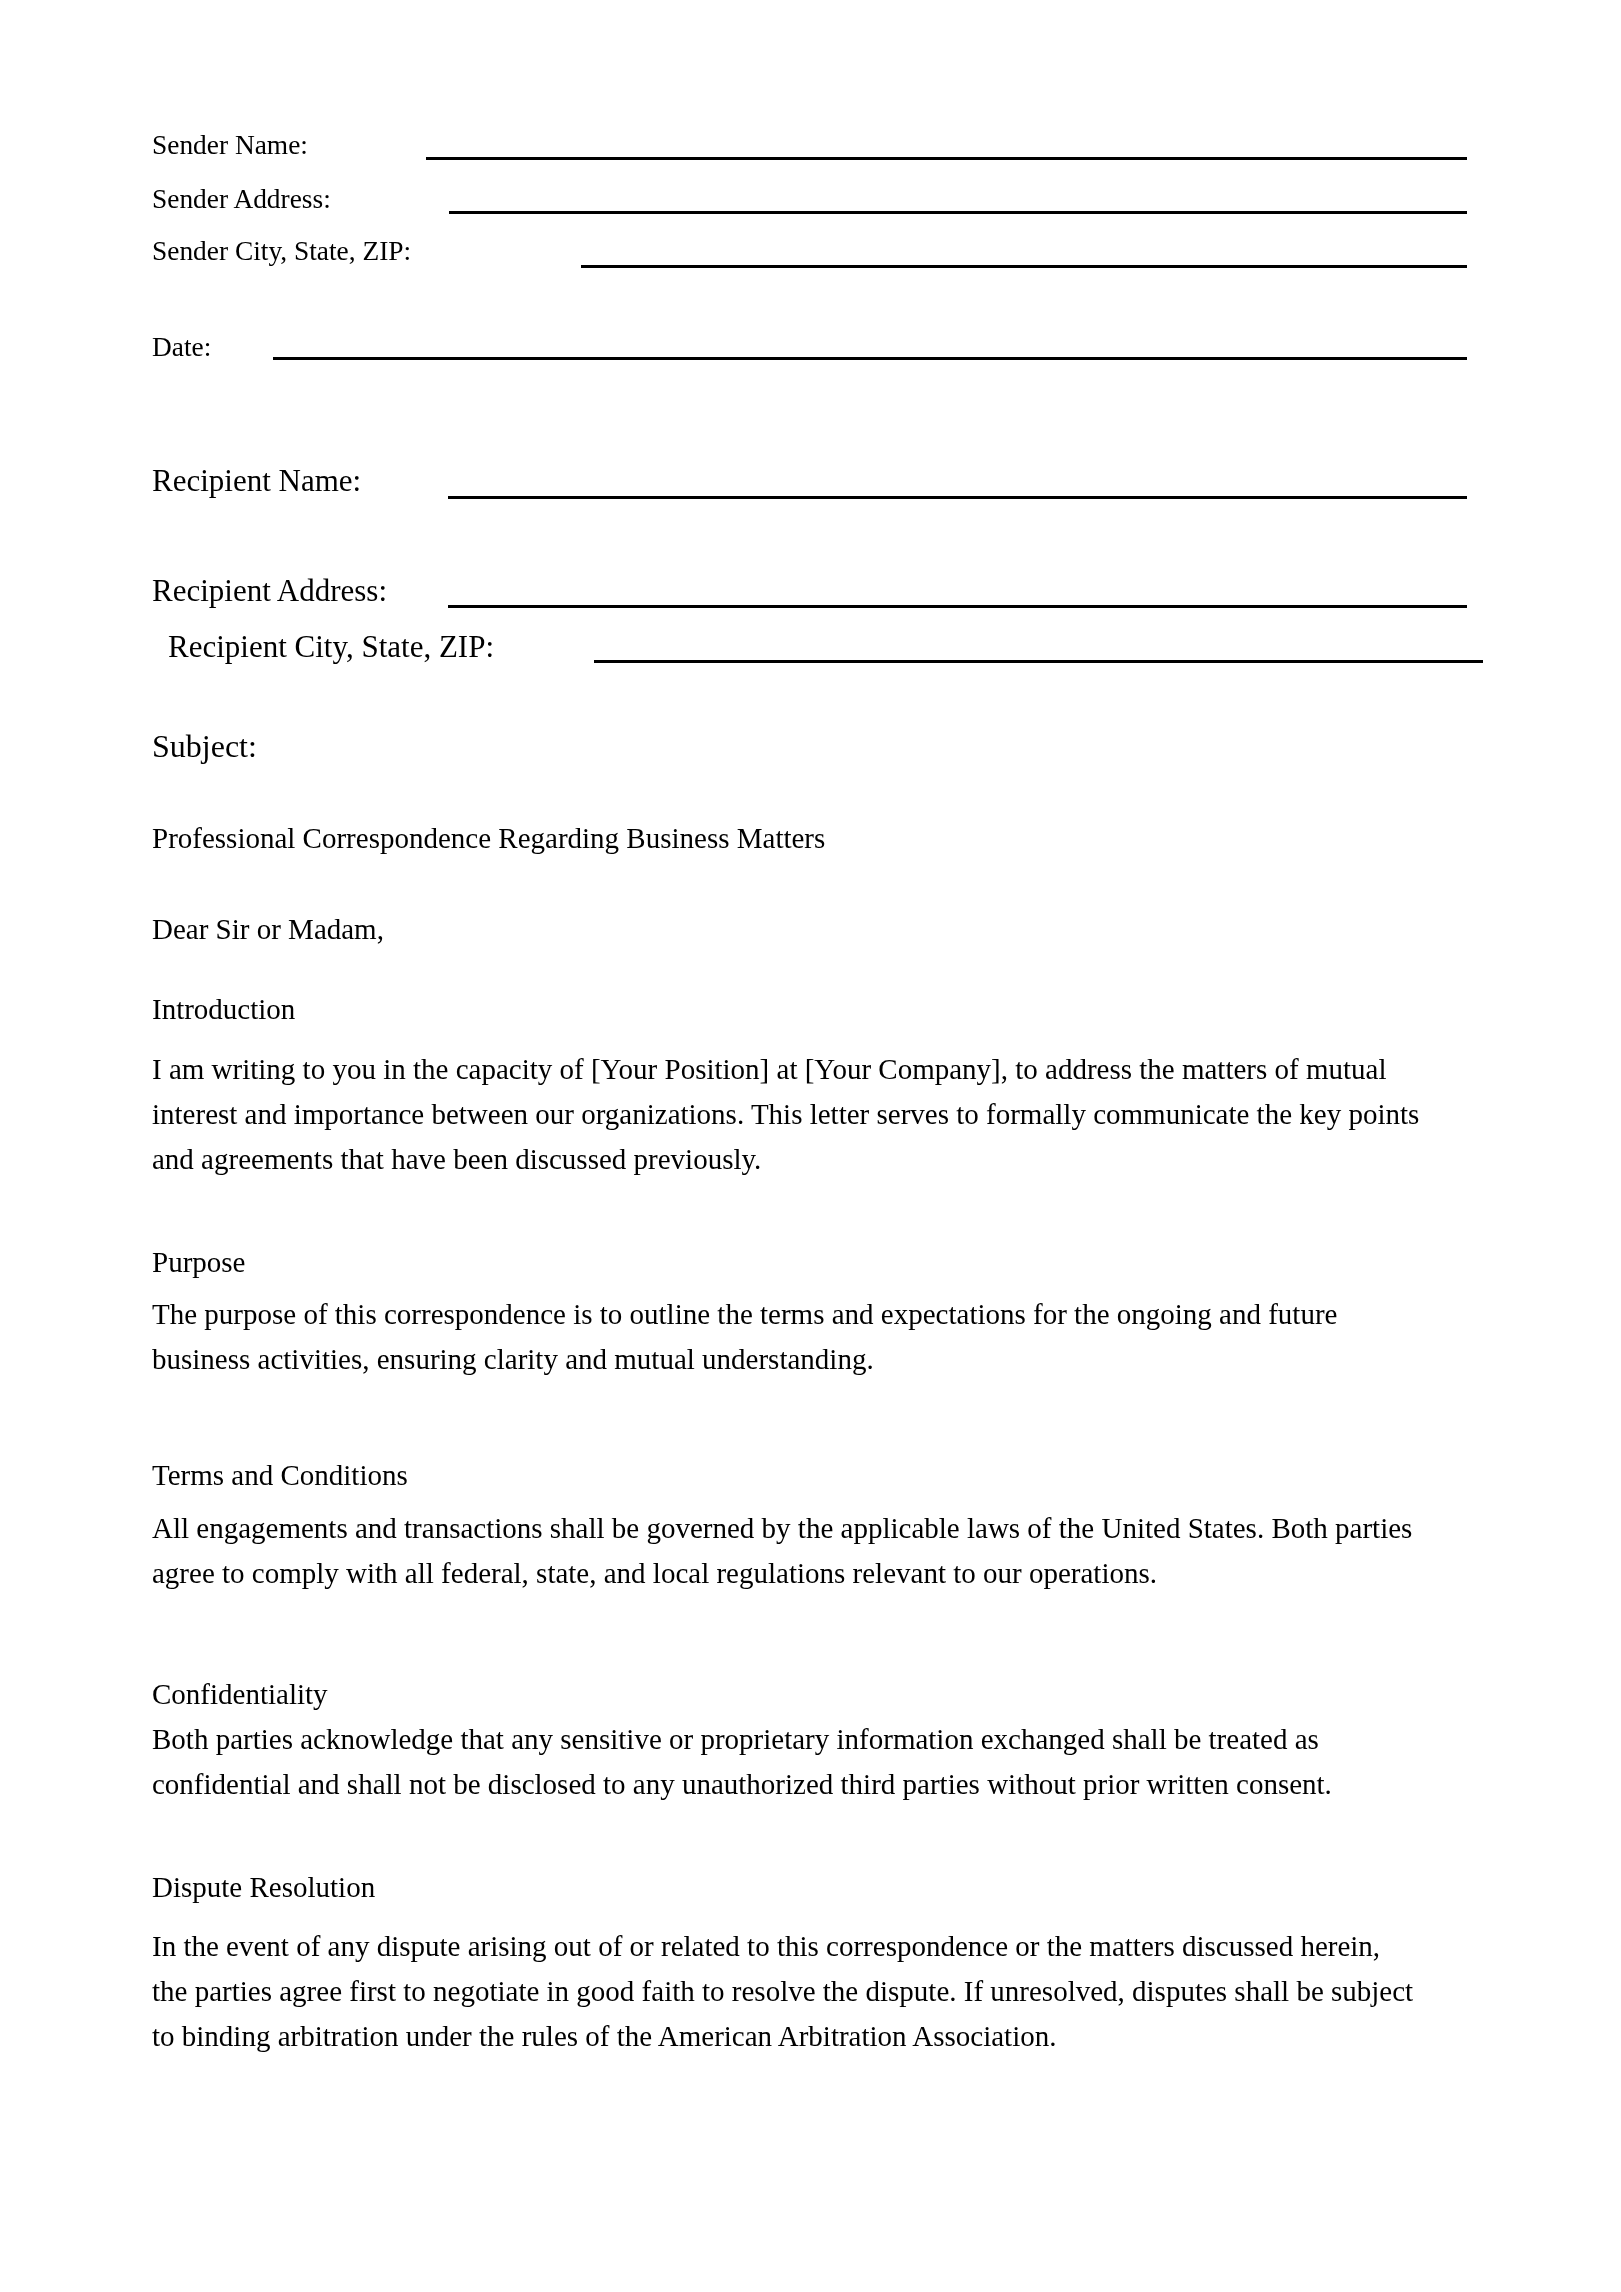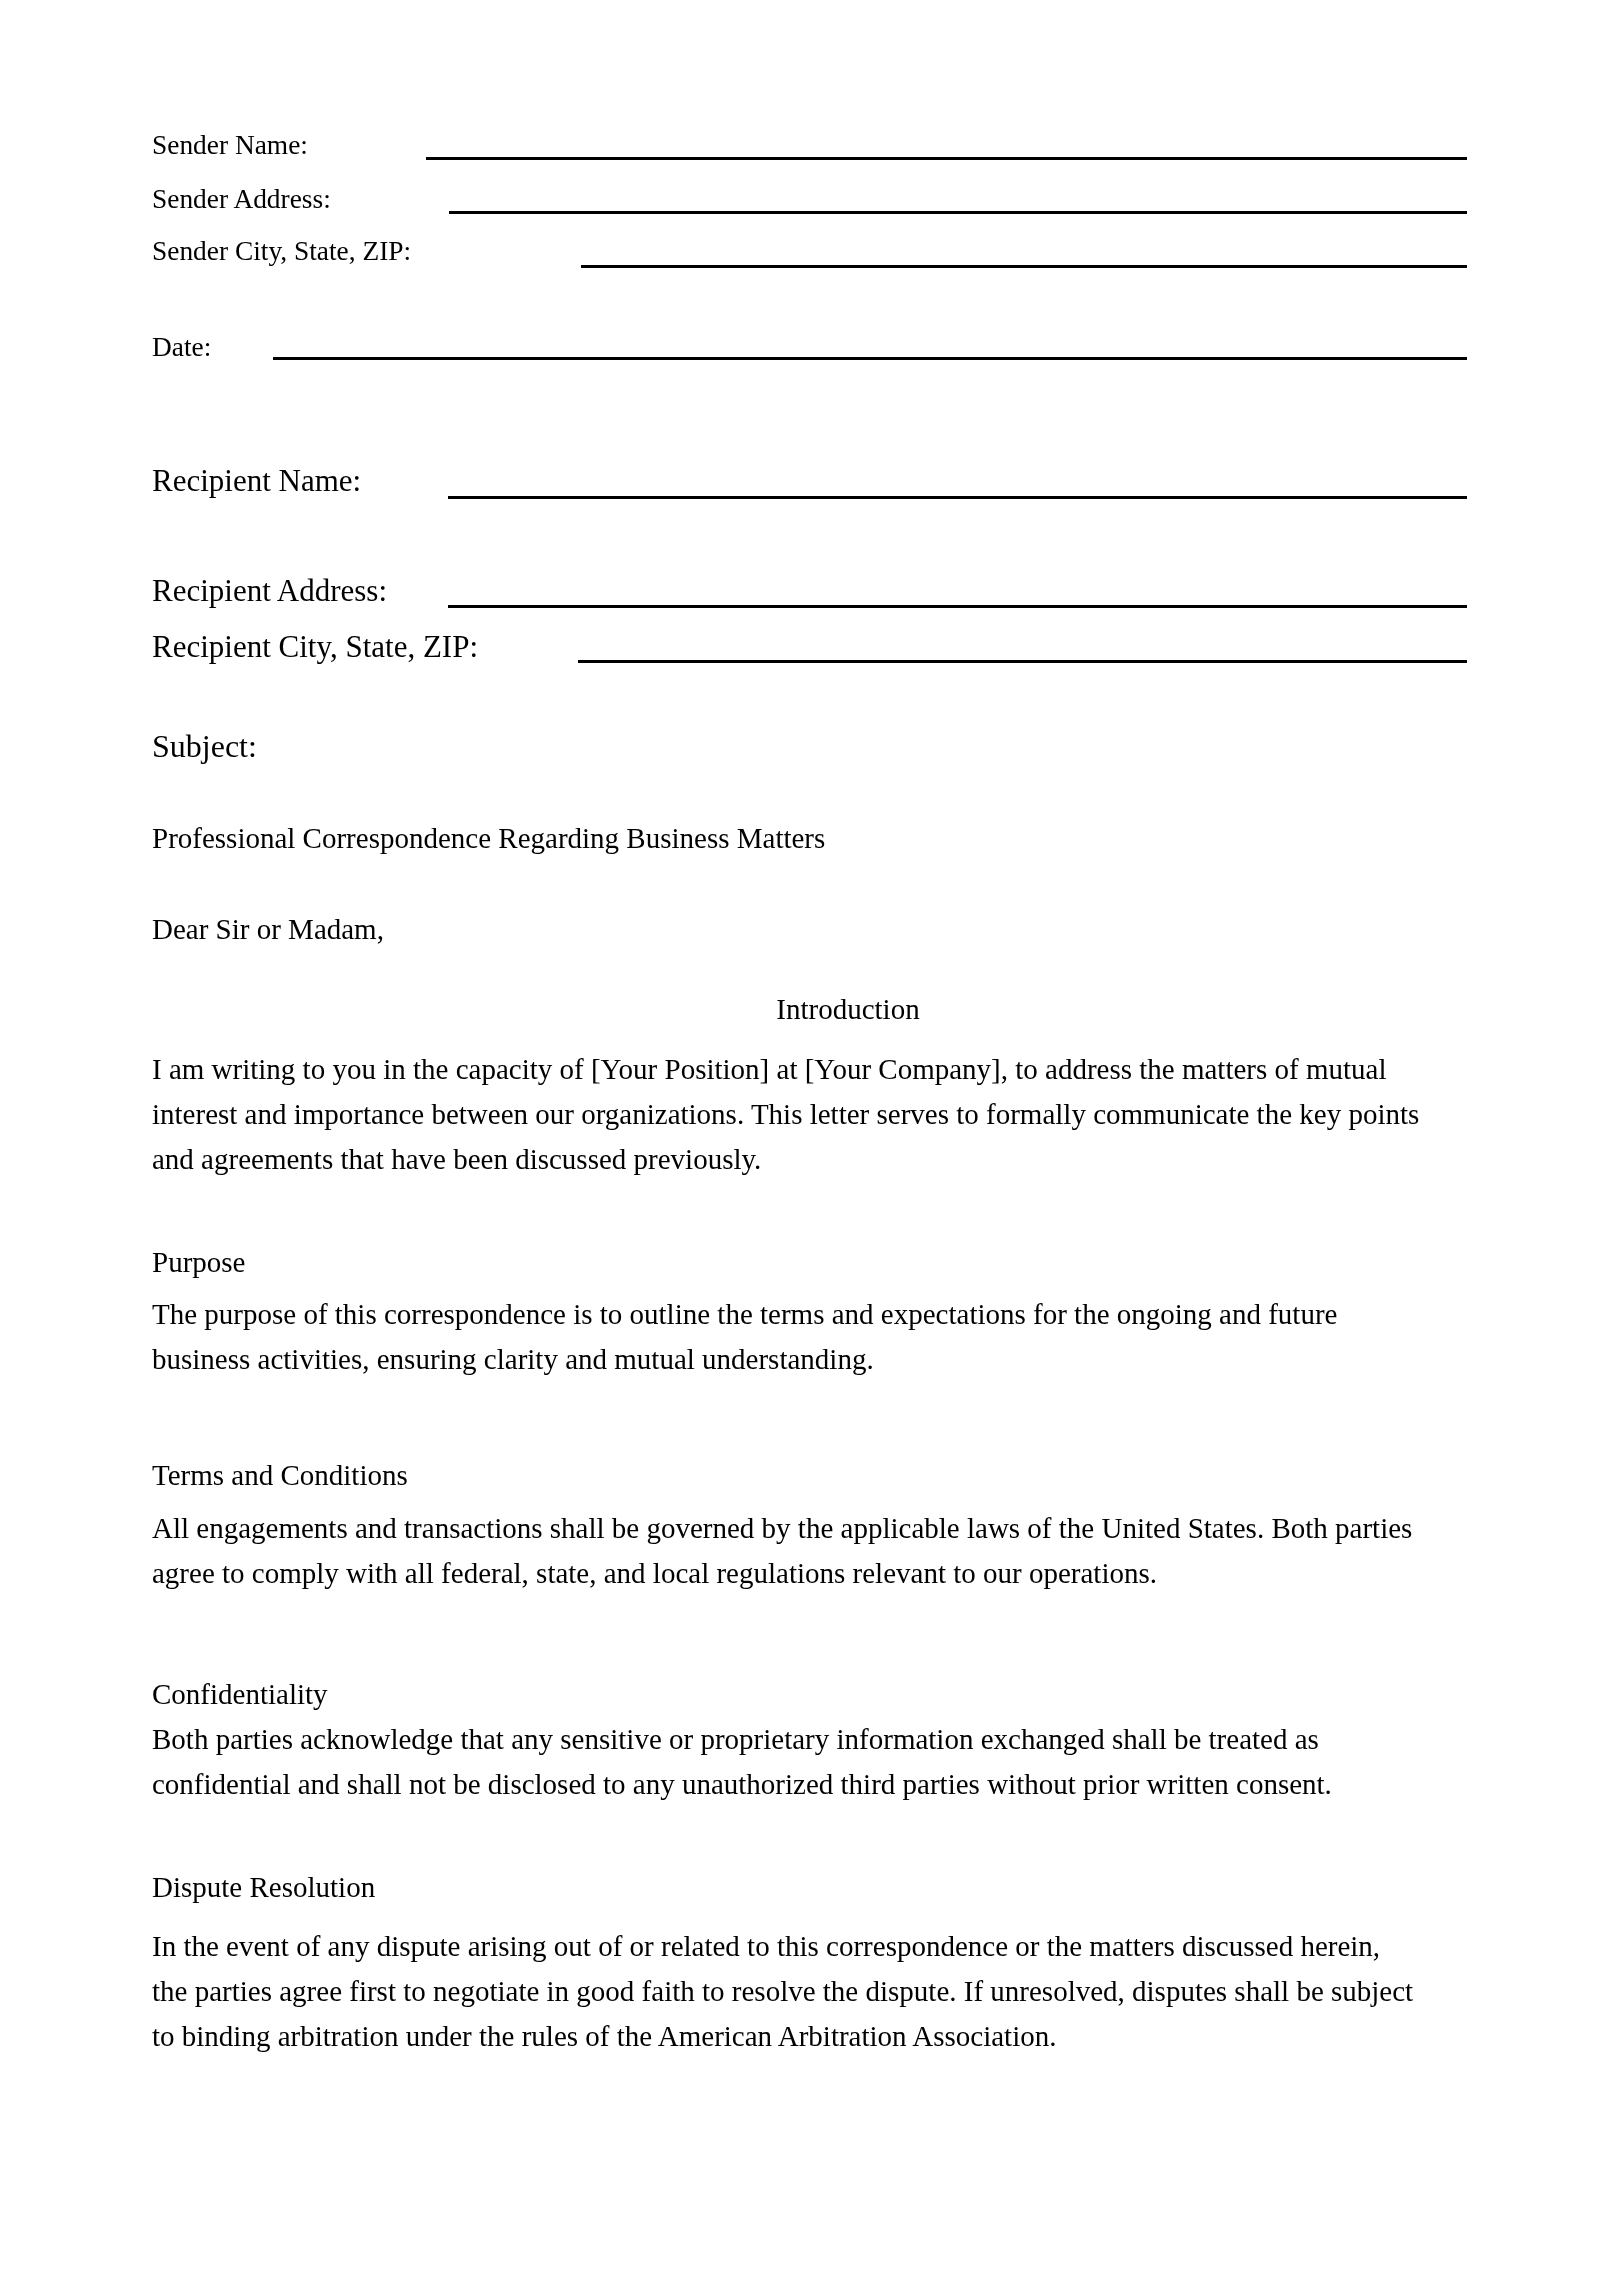--- a/index.html
+++ b/index.html
@@ -67,31 +67,31 @@
   <div class="row" style="top:462px; height:39px;">
     <span class="lbl lbl-lg">Recipient Name:</span>
     <div class="fill-line" style="left:296px; top:34px;"></div>
   </div>
 
   <div class="row" style="top:572px; height:39px;">
     <span class="lbl lbl-lg">Recipient Address:</span>
     <div class="fill-line" style="left:296px; top:33px;"></div>
   </div>
 
-  <div class="row" style="top:628px; height:39px;">
+  <div class="row" style="top:628px; height:39px;margin-left:16px;">
     <span class="lbl lbl-lg">Recipient City, State, ZIP:</span>
     <div class="fill-line" style="left:426px; top:32px;"></div>
   </div>
 
   <div class="abs-text subject-label" style="top:727px;">Subject:</div>
   <div class="abs-text body-text" style="top:816px;">Professional Correspondence Regarding Business Matters</div>
 
   <div class="abs-text body-text" style="top:907px;">Dear Sir or Madam,</div>
 
-  <div class="abs-text section-heading" style="top:987px;text-align:center;">Introduction</div>
+  <div class="abs-text section-heading" style="top:987px;">Introduction</div>
   <div class="abs-text body-text" style="top:1047px;">I am writing to you in the capacity of [Your Position] at [Your Company], to address the matters of mutual
 interest and importance between our organizations. This letter serves to formally communicate the key points
 and agreements that have been discussed previously.</div>
 
   <div class="abs-text section-heading" style="top:1240px;">Purpose</div>
   <div class="abs-text body-text" style="top:1292px;">The purpose of this correspondence is to outline the terms and expectations for the ongoing and future
 business activities, ensuring clarity and mutual understanding.</div>
 
   <div class="abs-text section-heading" style="top:1453px;">Terms and Conditions</div>
   <div class="abs-text body-text" style="top:1506px;">All engagements and transactions shall be governed by the applicable laws of the United States. Both parties

